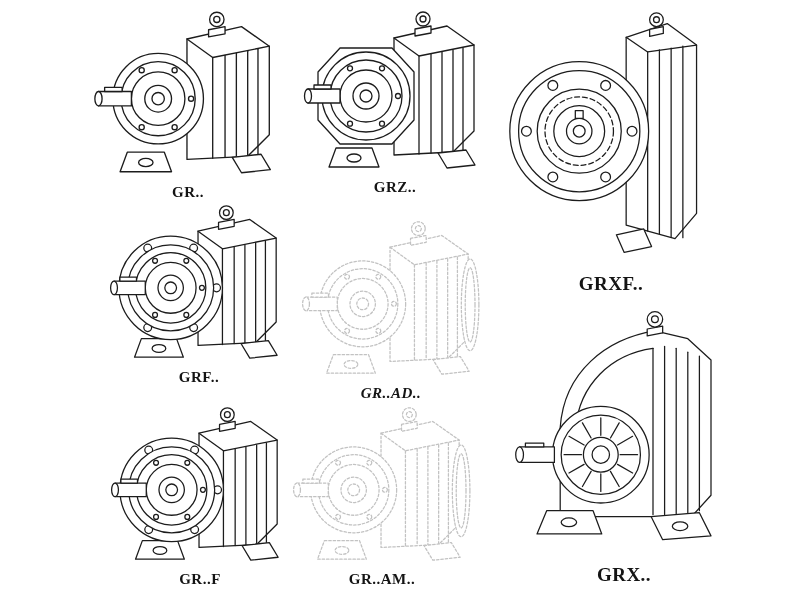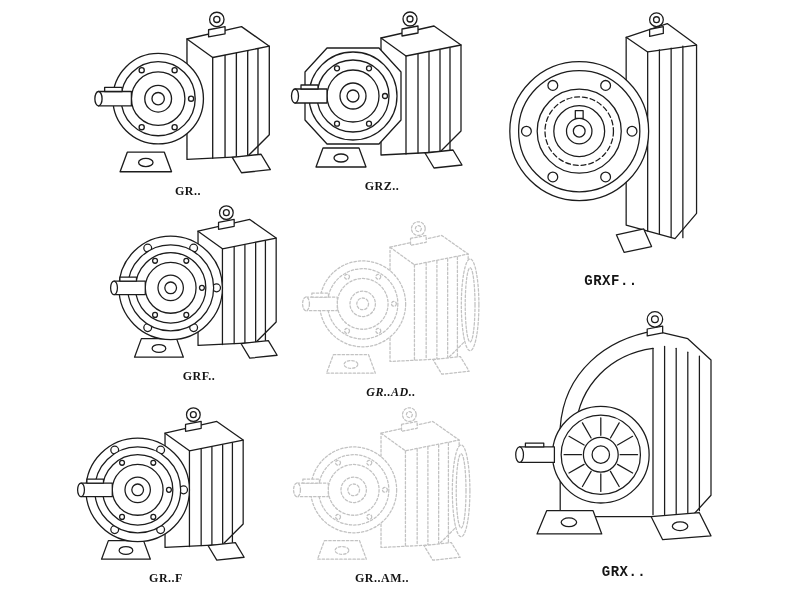--- a/index.html
+++ b/index.html
@@ -4,24 +4,24 @@
 <style>
   html,body{margin:0;padding:0;}
   body{
     width:800px;height:600px;position:relative;background:#ffffff;
     font-family:"Liberation Serif", serif;overflow:hidden;
   }
   .cell{
     position:absolute;display:flex;flex-direction:column;align-items:center;
   }
   .label{
-    font-weight:bold;font-size:12px;color:#141414;letter-spacing:.5px;
+    font-weight:bold;font-size:15px;color:#141414;letter-spacing:.5px;
     margin-top:3px;white-space:nowrap;
   }
-  .label-lg{font-size:14px;font-family:Liberation Mono, monospace;}
+  .label-lg{font-size:19px;}
   svg.draw{
     stroke:#1c1c1c;stroke-width:1.3;stroke-linejoin:round;stroke-linecap:round;
     fill:none;
   }
   svg.faded{
     stroke:#c2c2c2;stroke-dasharray:2.5 2;
   }
 </style>
 </head>
 <body>
@@ -80,21 +80,21 @@
 
 <div class="cell" style="left:88px;top:4px;width:200px;">
   <svg class="draw" width="196" height="177" viewBox="0 0 190 172">
     <use href="#iso-body"></use>
       <use href="#iso-face"></use>
       <use href="#iso-shaft"></use>
   </svg>
   <div class="label">GR..</div>
 </div>
 
-<div class="cell" style="left:284px;top:4px;width:196px;font-family:Liberation Serif, serif;">
+<div class="cell" style="left:297px;top:4px;width:196px;font-family:Liberation Serif, serif;">
   <svg class="draw" width="190" height="172" viewBox="0 0 190 172">
     <use href="#iso-body"></use>
       <use href="#oct-face"></use>
       <use href="#iso-face"></use>
       <use href="#iso-shaft"></use>
   </svg>
   <div class="label">GRZ..</div>
 </div>
 
 <div class="cell" style="left:498px;top:6px;width:226px;">
@@ -140,21 +140,21 @@
 <div class="cell" style="left:295px;top:214px;width:192px;font-style:italic;">
   <svg class="draw faded" width="186" height="168" viewBox="0 0 190 172">
     <use href="#iso-body"></use>
       <use href="#rear-disc"></use>
       <use href="#iso-face"></use>
       <use href="#iso-shaft"></use>
   </svg>
   <div class="label">GR..AD..</div>
 </div>
 
-<div class="cell" style="left:70px;top:400px;width:192px;text-align:center;">
+<div class="cell" style="left:104px;top:400px;width:192px;text-align:center;">
   <svg class="draw" width="186" height="168" viewBox="0 0 190 172">
     <use href="#iso-body"></use>
       <use href="#flange-ring"></use>
       <use href="#iso-face"></use>
       <use href="#iso-shaft"></use>
   </svg>
   <div class="label">GR..F</div>
 </div>
 
 <div class="cell" style="left:286px;top:400px;width:192px;">

